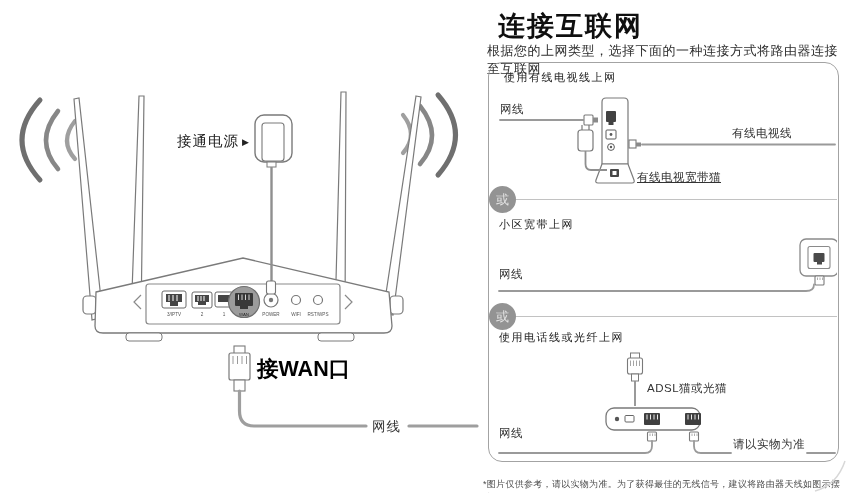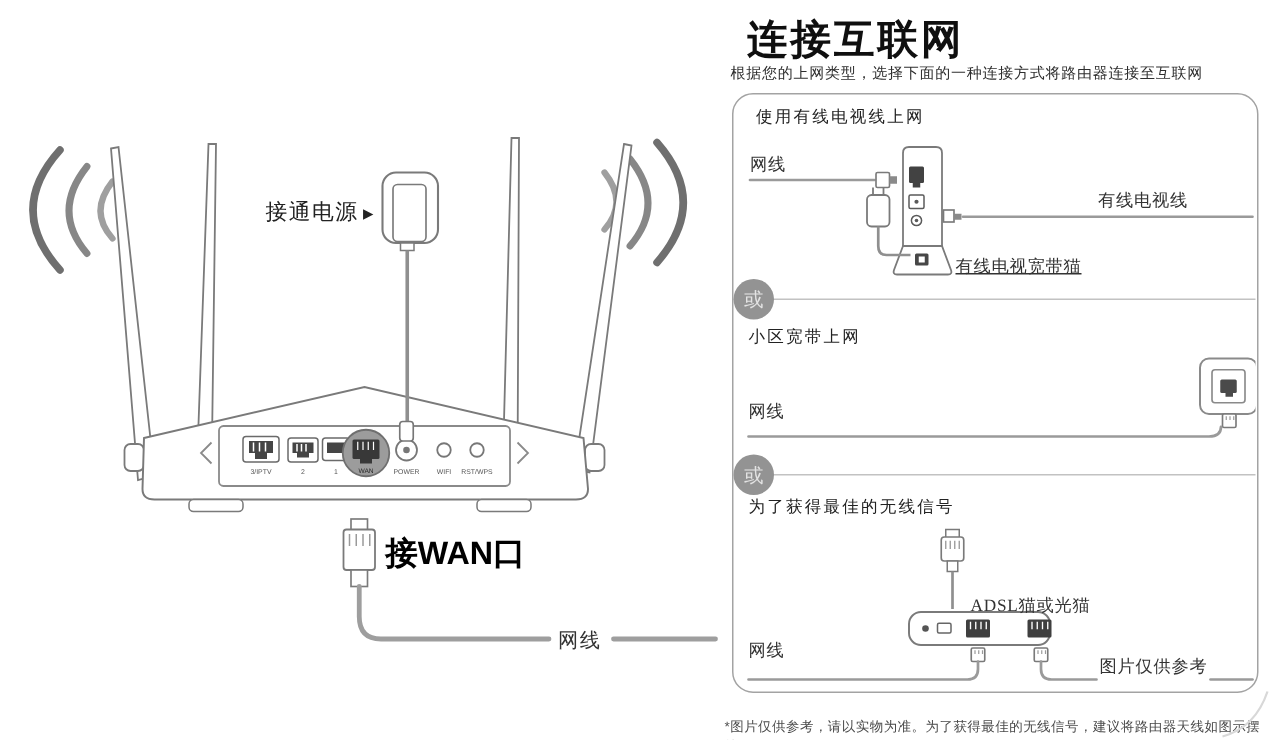--- a/index.html
+++ b/index.html
@@ -2,21 +2,21 @@
 <html><head>
 <meta charset="utf-8">
 <style>
   html,body{margin:0;padding:0;background:#fff;}
   body{font-family:"Liberation Sans","DejaVu Sans",sans-serif;}
   .stage{position:relative;width:847px;height:493px;background:#fff;overflow:hidden;}
   .abs{position:absolute;}
   svg{display:block;}
   svg text{font-family:"Liberation Sans","DejaVu Sans",sans-serif;}
   .page-title{left:487px;top:8px;font-size:27px;font-weight:bold;color:#0f0f0f;letter-spacing:2px;margin-left:11px;}
-  .page-subtitle{left:487px;top:42px;font-size:10px;color:#2e2e2e;letter-spacing:0.5px;}
+  .page-subtitle{left:487px;top:42px;font-size:13px;color:#2e2e2e;letter-spacing:0.5px;}
   .footnote{left:483px;top:466px;font-size:9px;color:#4a4a4a;letter-spacing:0.3px;margin-top:12px;}
   .panel{left:488px;top:62px;width:351px;height:400px;border:1.5px solid #a3a3a3;border-radius:14px;box-sizing:border-box;}
   .panel-svg{position:absolute;left:0;top:0;}
   .divider{position:absolute;left:1px;right:1px;height:1px;background:#c2c2c2;}
   .or-badge{position:absolute;left:0px;width:27px;height:27px;border-radius:50%;background:#939393;color:#e3e3e3;
             font-size:13px;display:flex;align-items:center;justify-content:center;z-index:3;}
   .sec-heading{font-size:11px;color:#222;letter-spacing:1.5px;z-index:2;}
   .dlabel{font-size:11.5px;color:#333;letter-spacing:0.5px;z-index:2;}
 </style>
 </head>
@@ -209,24 +209,24 @@
     </svg>
 
     <div class="abs sec-heading" style="left:15px;top:7px;">使用有线电视线上网</div>
     <div class="abs dlabel" style="left:11px;top:39px;">网线</div>
     <div class="abs dlabel" style="left:243px;top:63px;font-family:Liberation Serif, serif;">有线电视线</div>
     <div class="abs dlabel" style="left:148px;top:107px;text-decoration:underline;">有线电视宽带猫</div>
 
     <div class="abs sec-heading" style="left:10px;top:154px;">小区宽带上网</div>
     <div class="abs dlabel" style="left:10px;top:204px;">网线</div>
 
-    <div class="abs sec-heading" style="left:10px;top:267px;">为了获得最佳的无线信号</div>
-    <div class="abs dlabel" style="left:158px;top:333px;font-family:Liberation Serif, serif;">ADSL猫或光猫</div>
+    <div class="abs sec-heading" style="left:10px;top:267px;">使用电话线或光纤上网</div>
+    <div class="abs dlabel" style="left:158px;top:318px;">ADSL猫或光猫</div>
     <div class="abs dlabel" style="left:10px;top:363px;">网线</div>
-    <div class="abs dlabel" style="left:244px;top:374px;">图片仅供参考</div>
+    <div class="abs dlabel" style="left:244px;top:374px;">请以实物为准</div>
   </div>
 
   <div class="abs footnote">*图片仅供参考，请以实物为准。为了获得最佳的无线信号，建议将路由器天线如图示摆放。</div>
 
   <svg class="abs" style="right:0;bottom:0;" width="36" height="36" viewBox="0 0 36 36">
     <path d="M4,34 Q26,28 34,4" stroke="#d8d8d8" stroke-width="1.5" fill="none"></path>
   </svg>
 </div>
 
 </body></html>

